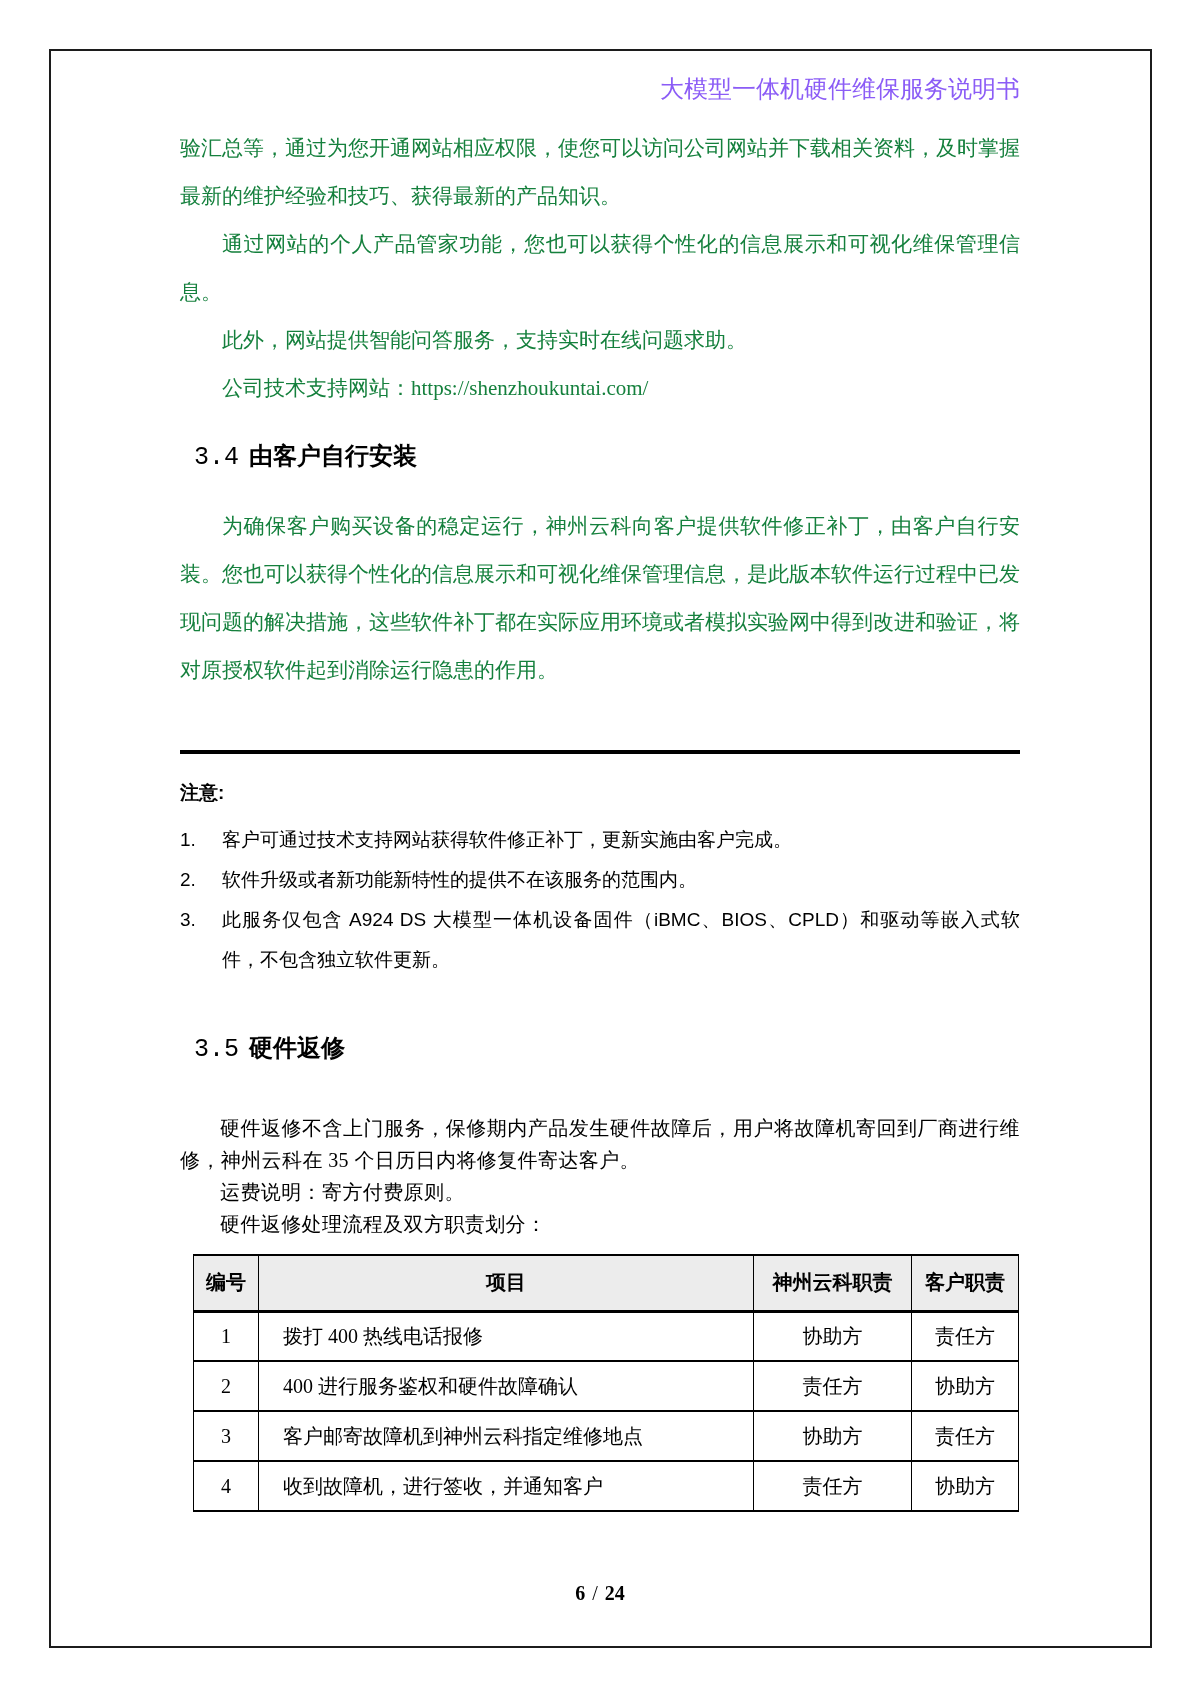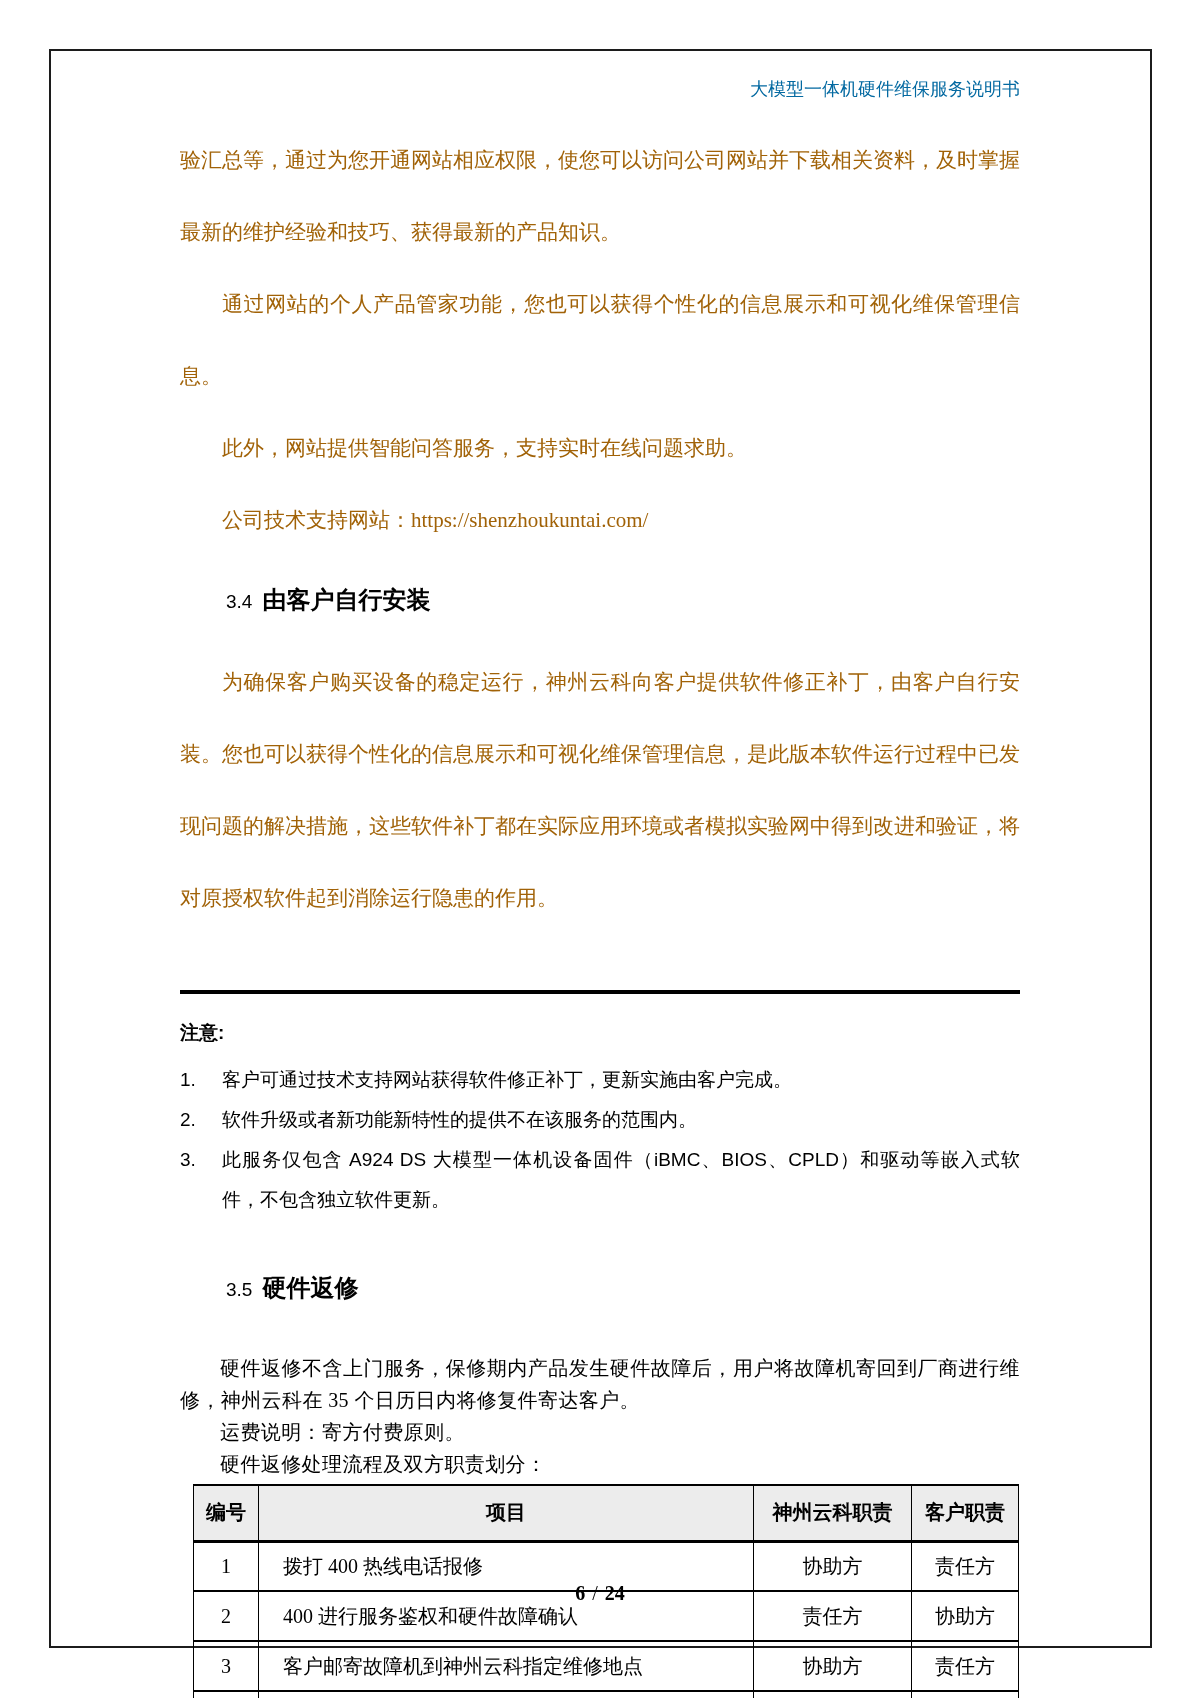--- a/index.html
+++ b/index.html
@@ -18,45 +18,44 @@
     border: 2px solid #1c1c1c;
   }
   .content {
     position: absolute;
     left: 180px; top: 0;
     width: 840px;
   }
   .doc-header {
     margin-top: 76px;
     font-family: Liberation Serif, serif;
-    font-size: 18px;
+    font-size: 24px;
     line-height: 26px;
     text-align: right;
-    color: #0369a1;
+    color: #8b5cf6;
   }
   .para { text-align: justify; }
   .sans {
     font-family: "Liberation Sans", sans-serif;
     font-size: 21px;
-    line-height: 72px;
-    color: #a16207;
+    line-height: 48px;
+    color: #15803d;
   }
   .first-body { margin-top: 22px; }
   .indent { text-indent: 2em; font-family: Liberation Serif, serif; }
   .section-heading {
     margin-top: 26px;
     padding-left: 14px;
     font-weight: normal;
     line-height: 36px;
     white-space: nowrap;
   }
   .sec-num {
-    font-family: Liberation Sans, sans-serif;
-    font-size: 19px;
-    margin-left: 32px;
+    font-family: Liberation Mono, monospace;
+    font-size: 25px;
   }
   .sec-title {
     font-family: "Liberation Sans", sans-serif;
     font-size: 24px;
     font-weight: 700;
     margin-left: 10px;
   }
   .p-3-4 { margin-top: 26px; }
   .notice-rule {
     margin-top: 56px;
@@ -82,21 +81,21 @@
   .notice-item .txt { flex: 1; text-align: justify; }
   .h-3-5 { margin-top: 50px; }
   .serif-block {
     font-family: "Liberation Serif", serif;
     font-size: 20px;
     line-height: 32px;
     letter-spacing: 0.4px;
   }
   .serif-first { margin-top: 44px; }
   .repair-table {
-    margin-top: 4px;
+    margin-top: 14px;
     margin-left: 13px;
     width: 825px;
     border-collapse: collapse;
     table-layout: fixed;
     font-family: "Liberation Serif", serif;
     font-size: 20px;
   }
   .repair-table col.c-no  { width: 65px; }
   .repair-table col.c-item{ width: 495px; }
   .repair-table col.c-szy { width: 158px; }

